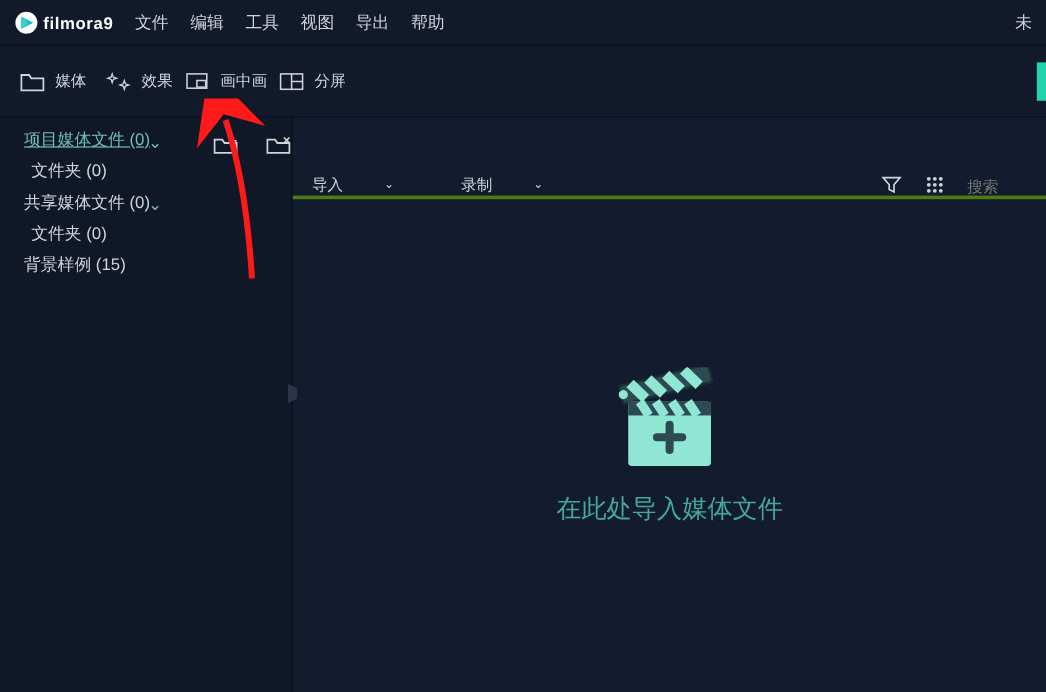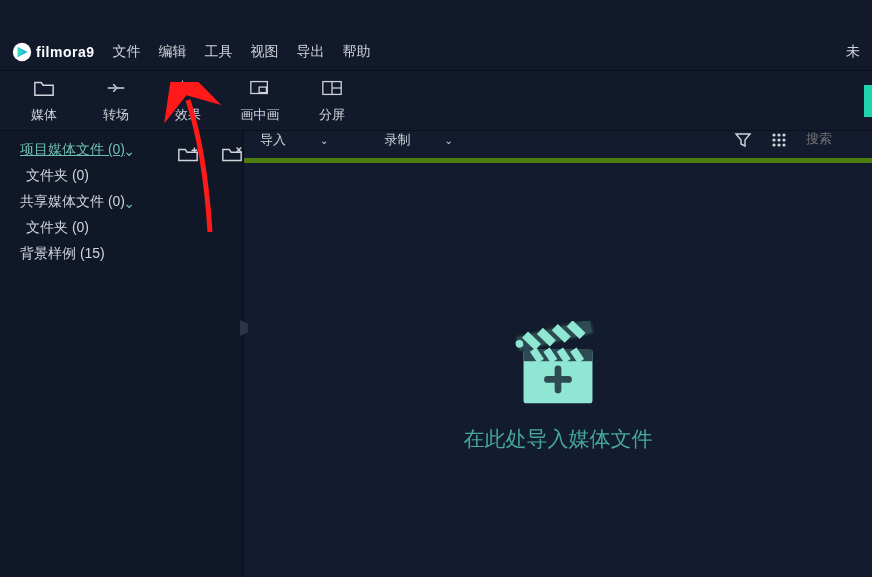--- a/index.html
+++ b/index.html
@@ -16,42 +16,41 @@
   
   .menubar {
     height: 38px;
     display: flex;
     align-items: center;
     padding: 0 12px;
     gap: 18px;
     font-size: 14px;
     background: #11192a;
     border-bottom: 1px solid #0a0f1b;
-    margin-top: 33px;
   }
   .logo { display: flex; align-items: center; gap: 4px; color: #fff; font-weight: 500;}
   .logo svg { width: 20px; height: 20px; }
   .logo-text { font-weight: 600; letter-spacing: .5px;}
   .menu-item { cursor: pointer; color: #cfd3da; }
   .menu-right { margin-left: auto; color: #cfd3da;}
 
   
   .toolbar {
     height: 60px;
     display: flex;
     align-items: center;
     padding-left: 8px;
     background: #11192a;
     border-bottom: 1px solid #0a0f1b;
   }
   .tool {
     width: 72px;
     height: 56px;
     display: flex;
-    flex-direction: column;
+    flex-direction: row;
     align-items: center;
     justify-content: center;
     gap: 8px;
     font-size: 13px;
     color: #d0d4dc;
     cursor: pointer;
   }
   .tool svg { width: 22px; height: 20px; }
   .tool.highlight { border: 3px solid #ff1a1a; }
   .toolbar-gap { flex: 1; }
@@ -101,25 +100,26 @@
   
   .content {
     flex: 1;
     display: flex;
     flex-direction: column;
     background: #131c2e;
   }
   .content-bar {
     height: 32px;
     display: flex;
-    align-items: flex-start;
+    align-items: flex-end;
     gap: 8px;
     padding: 0 16px;
-    border-bottom: 5px solid #4d7c0f;
+    border-bottom: 3px solid #4d7c0f;
     font-size: 13px;
+    margin-top: 36px;
   }
   .dd { display: flex; align-items: center; gap: 34px; cursor: pointer; color: #cfd3da;}
   .dd .caret { font-size: 10px; color: #cfd3da;}
   .content-bar .spacer { flex: 1; }
   .cb-icon { width: 18px; height: 18px; color: #cfd3da; cursor: pointer;}
   .search {
     background: transparent;
     border: none;
     color: #8a8f99;
     font-size: 13px;
@@ -172,26 +172,20 @@
 
   <div class="tool">
     <svg viewBox="0 0 24 20">
       <path d="M2 4h7l2 3h11v11H2z" fill="none" stroke="#cfd3da" stroke-width="1.6"></path>
     </svg>
     <span>媒体</span>
   </div>
 
 
 
-  <div class="tool">
-    <svg viewBox="0 0 24 20">
-      <path d="M3 10h8M13 10h8M9 6l4 4-4 4" fill="none" stroke="#cfd3da" stroke-width="1.6"></path>
-    </svg>
-    <span>转场</span>
-  </div>
 
   <div class="tool">
     <svg viewBox="0 0 24 20">
       <path d="M6 3l1 3 3 1-3 1-1 3-1-3-3-1 3-1zM17 9l1 3 3 1-3 1-1 3-1-3-3-1 3-1z" fill="none" stroke="#cfd3da" stroke-width="1.2"></path>
     </svg>
     <span>效果</span>
   </div>
 
   <div class="tool">
     <svg viewBox="0 0 24 20">

